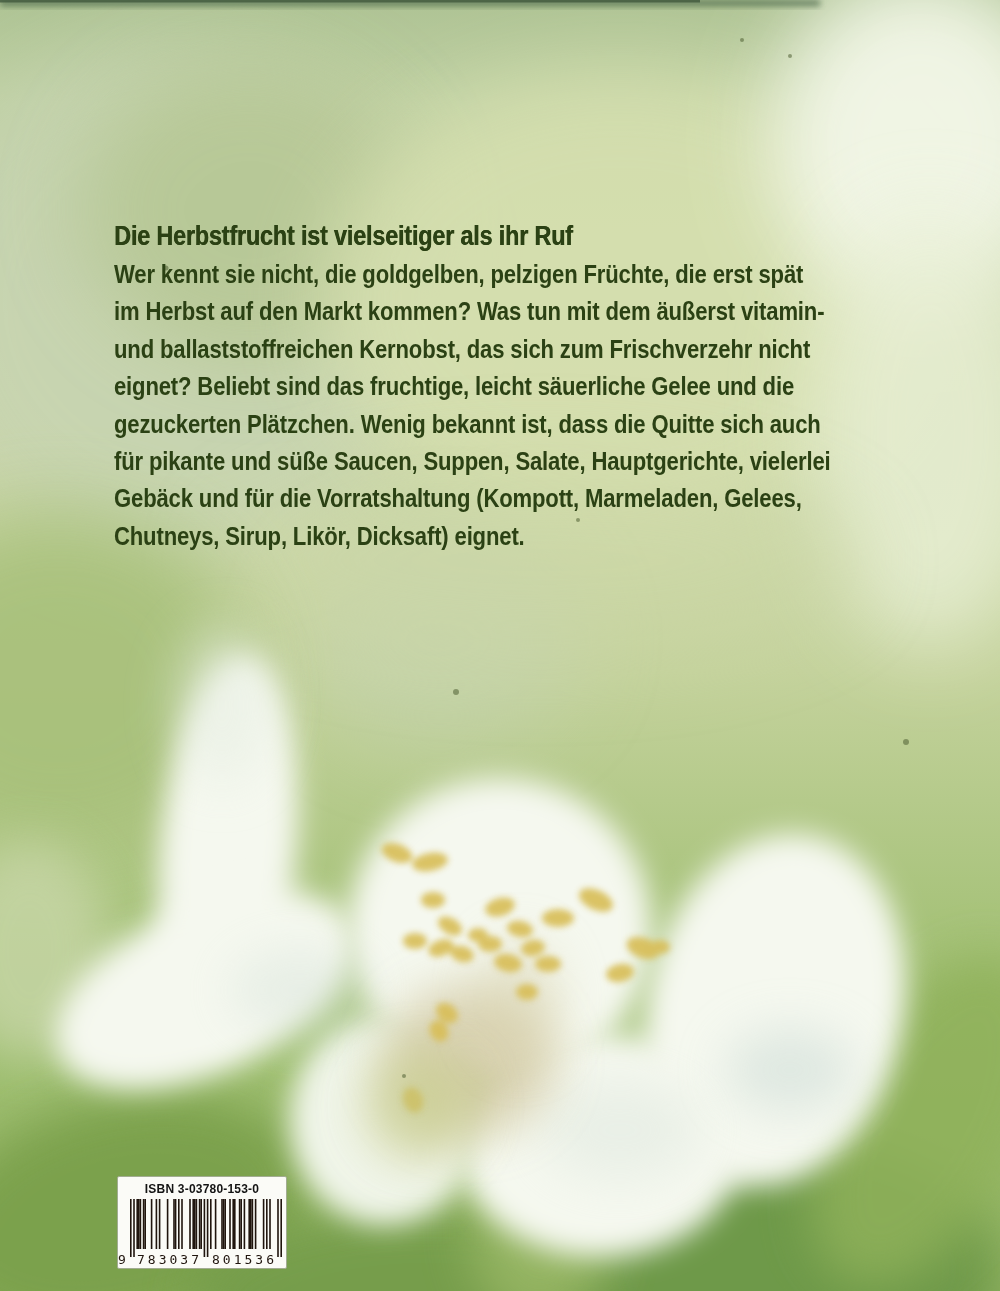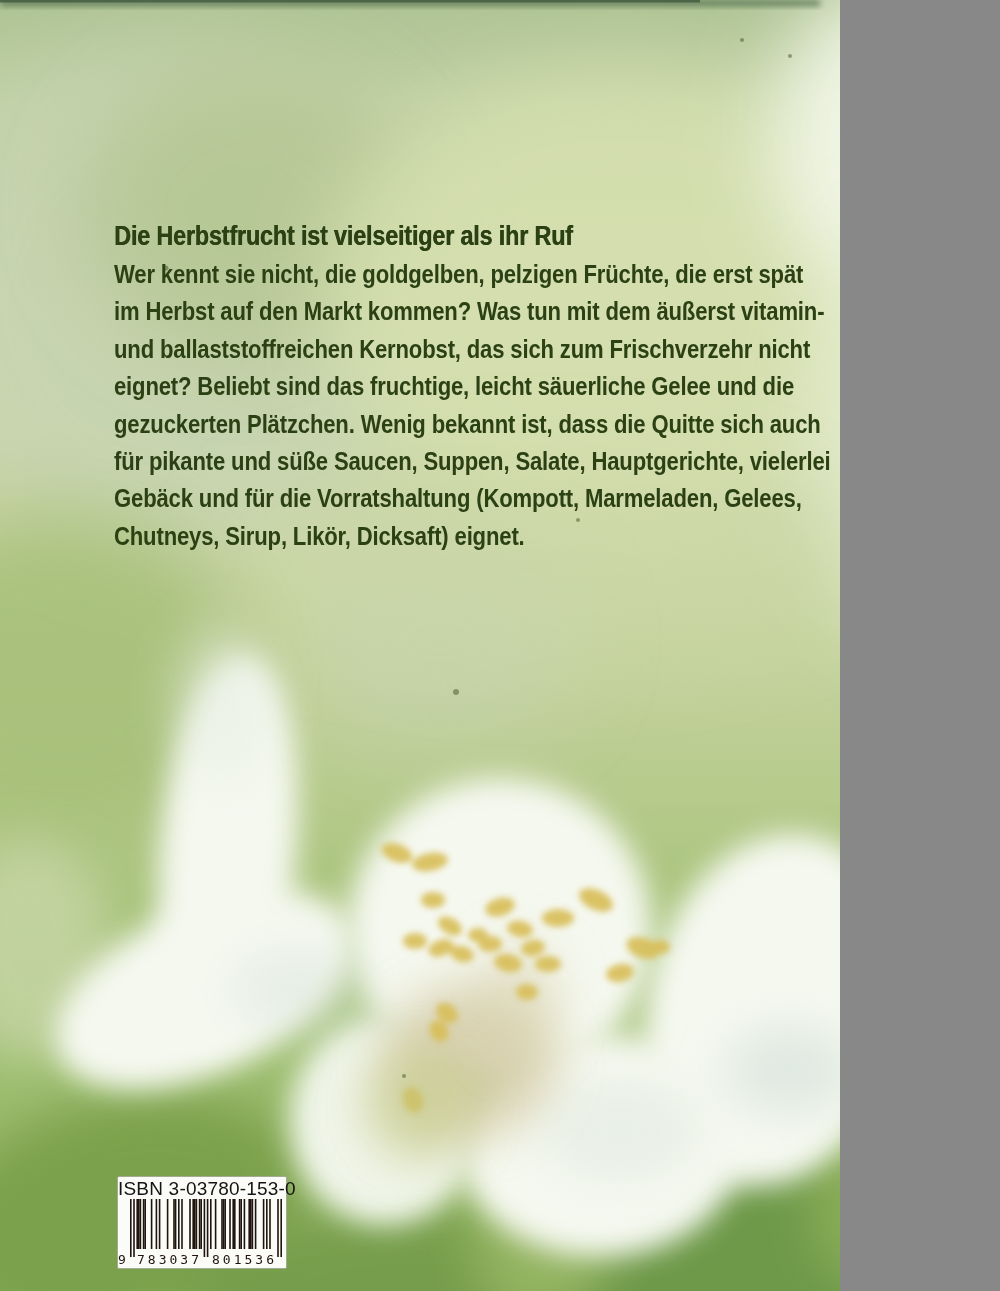--- a/index.html
+++ b/index.html
@@ -1,29 +1,29 @@
 <!DOCTYPE html>
 <html><head>
 <meta charset="utf-8">
 <style>
   html,body{margin:0;padding:0;background:#888;}
-  .page{position:relative;width:840px;height:1291px;overflow:hidden;
+  .page{position:relative;width:1000px;height:1291px;overflow:hidden;
         background:#b5c98f;font-family:"Liberation Sans",sans-serif;}
   .photo{position:absolute;left:0;top:0;width:1000px;height:1291px;}
   .blurb{position:absolute;left:114px;top:216px;width:960px;
          transform:scaleX(.85);transform-origin:left top;
          color:#2b4114;font-weight:bold;}
   .blurb-title{font-size:27.5px;line-height:40px;letter-spacing:-.2px;
                text-shadow:.5px 0 0 currentColor;white-space:nowrap;}
   .blurb-line{font-size:26px;line-height:37.4px;letter-spacing:-.2px;white-space:nowrap;}
   .barcode{position:absolute;left:117px;top:1176px;width:170px;height:93px;
            background:#fbfbf7;border:1px solid #a2ac92;border-radius:2px;
            box-sizing:border-box;text-align:center;padding-top:2px;}
-  .isbn-label{font-size:19px;line-height:20px;color:#141414;
-              letter-spacing:.2px;white-space:nowrap;font-weight:normal;}
+  .isbn-label{font-size:12px;line-height:20px;color:#141414;
+              letter-spacing:.2px;white-space:nowrap;font-weight:bold;}
   #ean{display:block;margin:0 auto;}
   #ean rect{fill:#20150e;}
   #ean text{font-family:"DejaVu Sans Mono",monospace;font-size:13px;fill:#20150e;}
 </style>
 </head>
 <body>
 
 <div class="page">
 
   <svg class="photo" viewBox="0 0 1000 1291" preserveAspectRatio="none">

